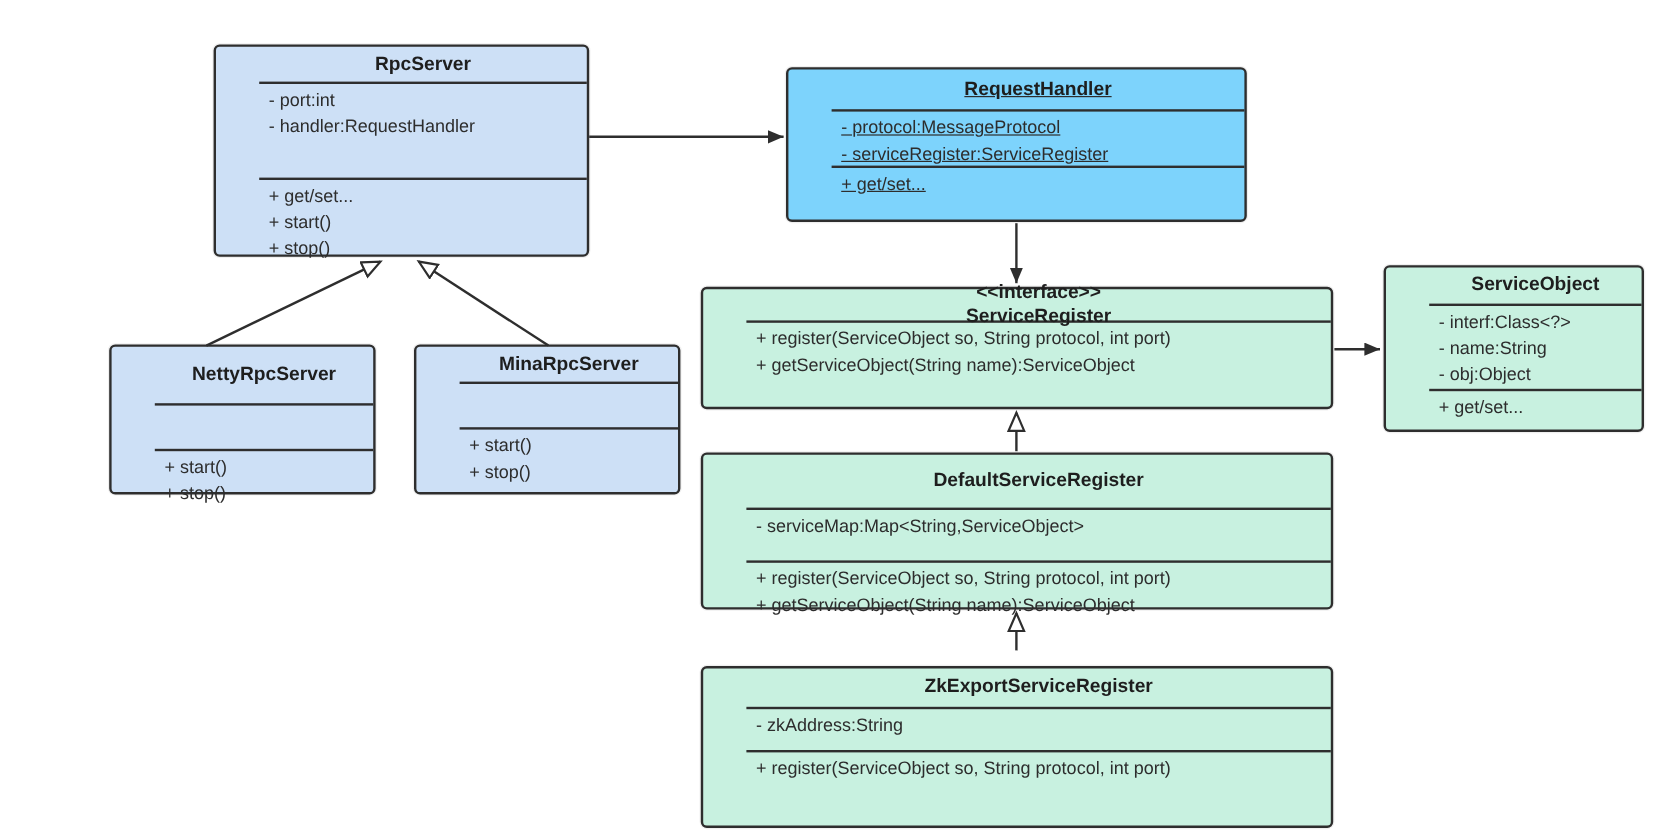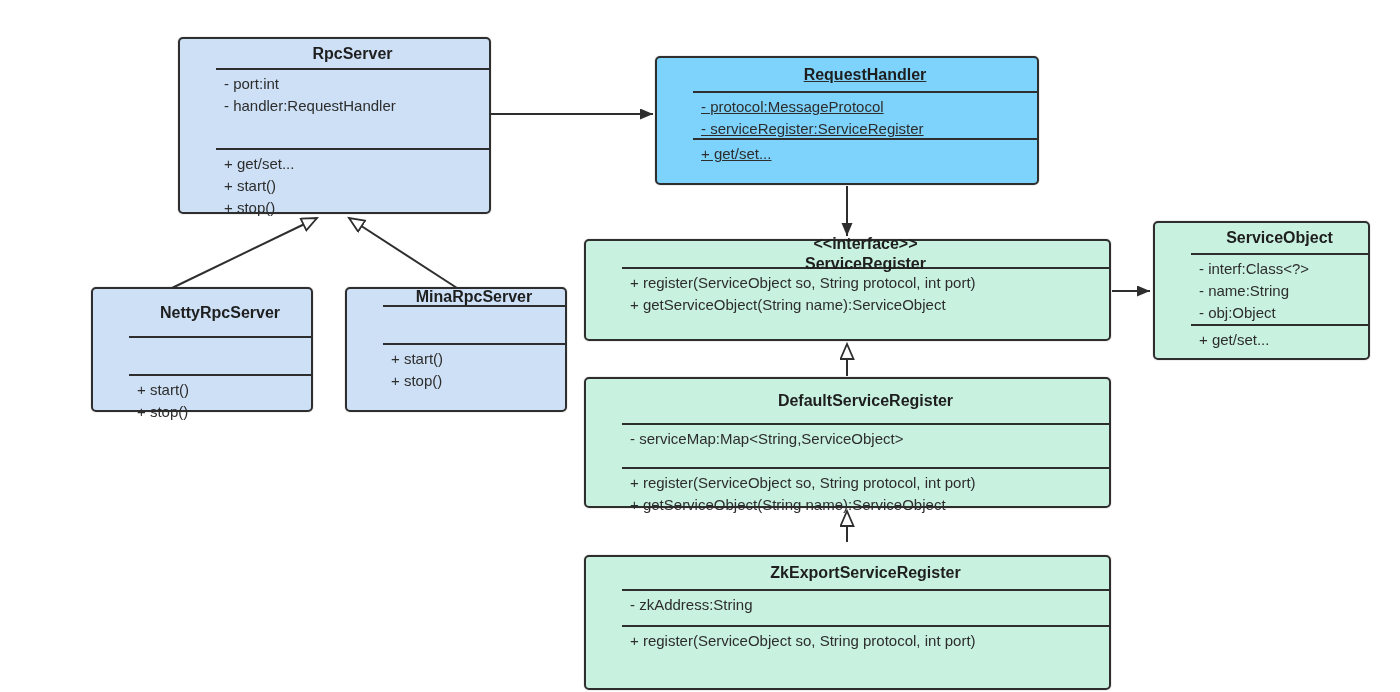--- a/index.html
+++ b/index.html
@@ -93,21 +93,21 @@
   <div class="cls fill-blue" style="left:91px;top:287px;width:222px;height:125px">
     <div class="title" style="height:49px">NettyRpcServer</div>
     <div class="attrs" style="height:38px"></div>
     <div class="methods">
       <div class="line">+ start()</div>
       <div class="line">+ stop()</div>
     </div>
   </div>
 
   <div class="cls fill-blue" style="left:345px;top:287px;width:222px;height:125px">
-    <div class="title" style="height:18px">MinaRpcServer</div>
+    <div class="title" style="height:31px">MinaRpcServer</div>
     <div class="attrs" style="height:38px"></div>
     <div class="methods">
       <div class="line">+ start()</div>
       <div class="line">+ stop()</div>
     </div>
   </div>
 
   <div class="cls fill-green" style="left:584px;top:239px;width:527px;height:102px">
     <div class="title" style="height:28px">
       <div>&lt;&lt;interface&gt;&gt;</div>

